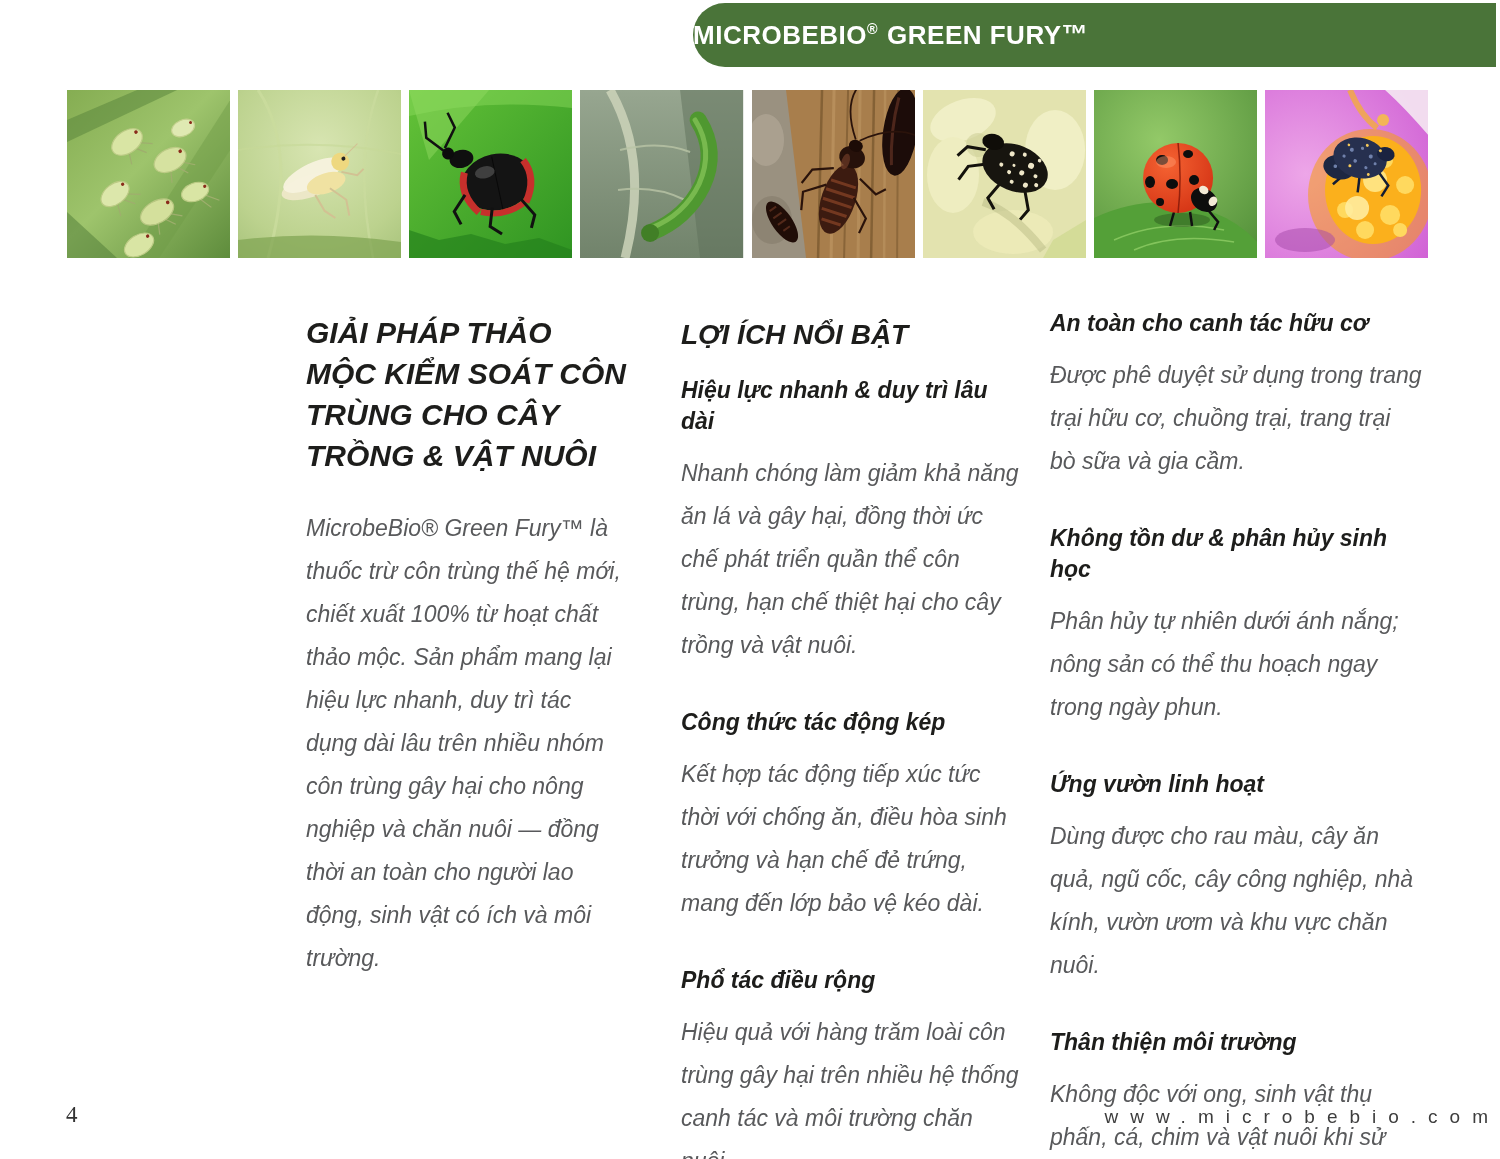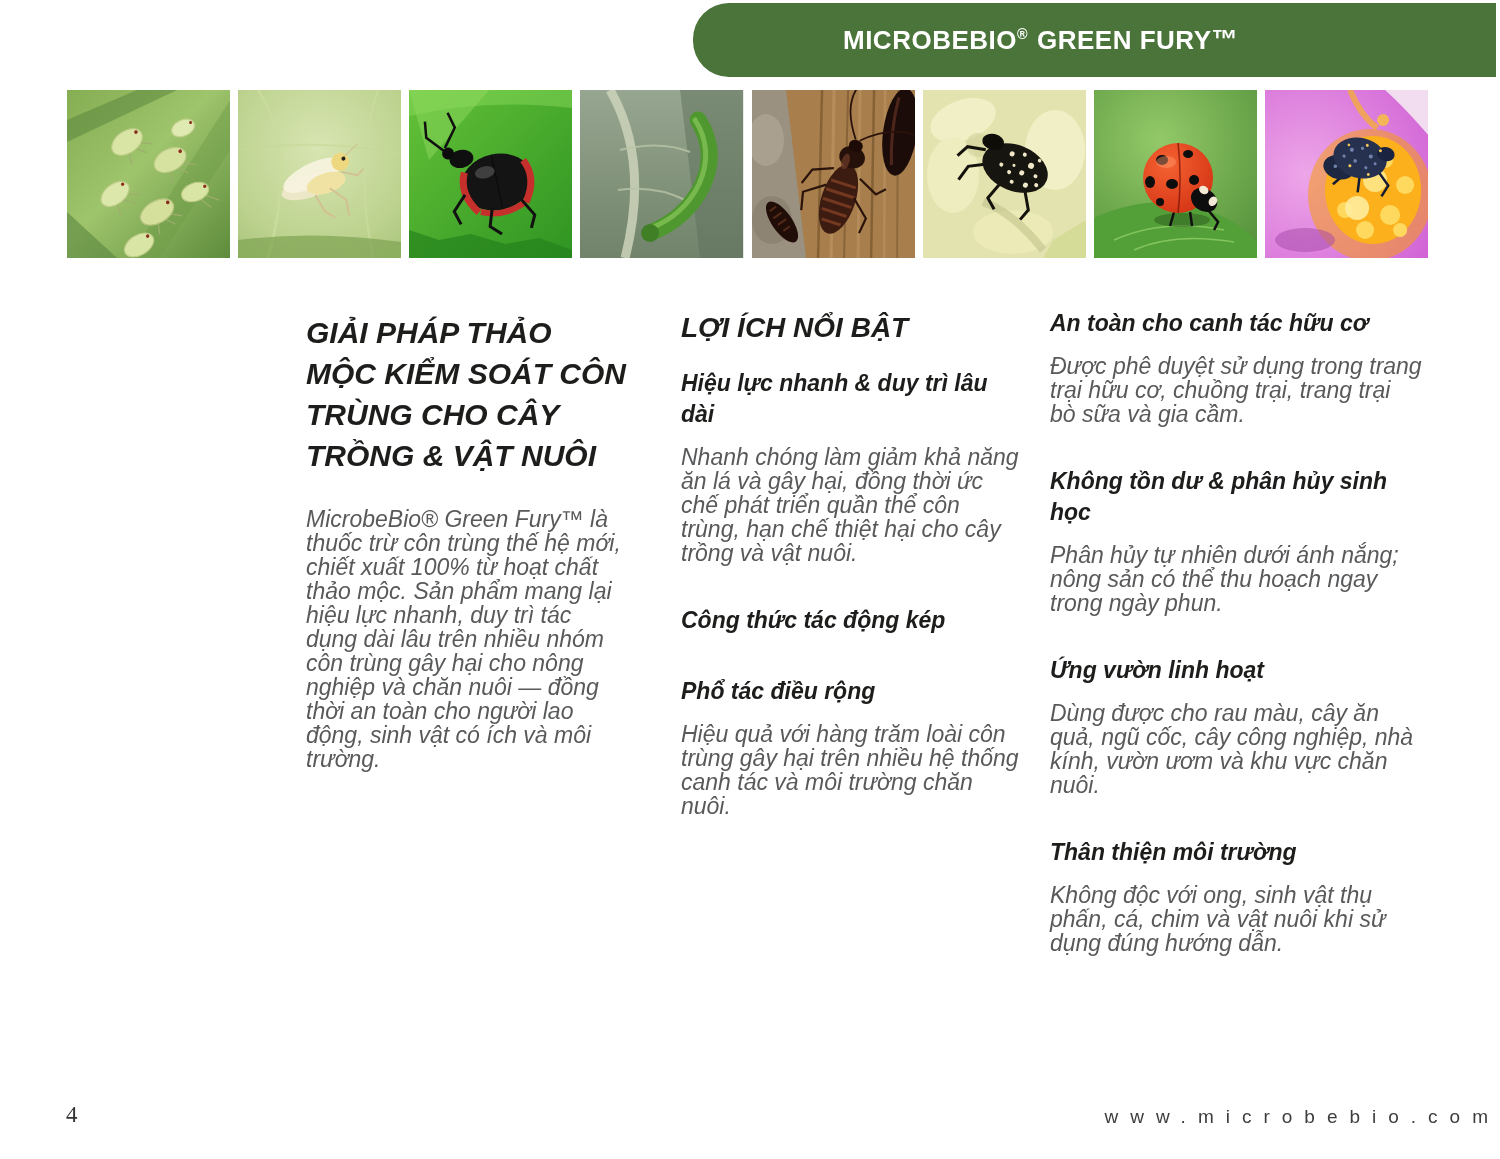--- a/index.html
+++ b/index.html
@@ -9,26 +9,26 @@
     height: 1159px;
     background: #ffffff;
     overflow: hidden;
     font-family: "Liberation Sans", "DejaVu Sans", sans-serif;
   }
 
   
   .banner {
     position: absolute;
     left: 693px; top: 3px;
-    width: 803px; height: 74px;
+    width: 803px; height: 64px;
     background: #4A7439;
     border-radius: 36px 0 0 36px;
     display: flex;
     align-items: center;
-    justify-content: center;
+    justify-content: flex-start;
     padding-right: 108px;
     box-sizing: border-box;
   }
   .banner-text {
     color: #ffffff;
     font-size: 26px;
     font-weight: 700;
     letter-spacing: 0.5px;
     white-space: nowrap;
   }
@@ -57,29 +57,29 @@
   #col-intro   { left: 306px;  top: 312px; width: 322px; }
   #col-benefit { left: 681px;  top: 310px; width: 338px; }
   #col-right   { left: 1050px; top: 308px; width: 372px; }
 
   .display-heading {
     font-size: 30px; font-weight: 700; line-height: 41px;
     color: #1d1d1b; margin: 0;
   }
   .col2-heading {
     font-size: 28px; font-weight: 700; line-height: 36px;
-    color: #1d1d1b; margin: 0 0 22px 0;
+    color: #1d1d1b; margin: 7px 0 22px 0;
   }
   .subhead {
     font-size: 23px; font-weight: 700; line-height: 31px;
     color: #1d1d1b; margin: 40px 0 15px 0;
   }
   .subhead.first { margin-top: 0; }
   .bodytext {
-    font-size: 23px; font-weight: 400; line-height: 24px;
+    font-size: 23px; font-weight: 400; line-height: 43px;
     color: #58595b; margin: 0;
   }
   #col-intro .bodytext { margin-top: 31px; }
 
   
   .page-number {
     position: absolute;
     left: 66px; top: 1102px;
     font-family: "Liberation Serif", "DejaVu Serif", serif;
     font-size: 23px; color: #323232;
@@ -436,20 +436,21 @@
 
   <div class="col" id="col-benefit">
     <h2 class="col2-heading">LỢI ÍCH NỔI BẬT</h2>
 
     <div>
       <h3 class="subhead first">Hiệu lực nhanh &amp; duy trì lâu dài</h3>
       <p class="bodytext">Nhanh chóng làm giảm khả năng ăn lá và gây hại, đồng thời ức chế phát triển quần thể côn trùng, hạn chế thiệt hại cho cây trồng và vật nuôi.</p>
     </div>
     <div>
       <h3 class="subhead">Công thức tác động kép</h3>
+      <p class="bodytext">Kết hợp tác động tiếp xúc tức thời với chống ăn, điều hòa sinh trưởng và hạn chế đẻ trứng, mang đến lớp bảo vệ kéo dài.</p>
     </div>
     <div>
       <h3 class="subhead">Phổ tác điều rộng</h3>
       <p class="bodytext">Hiệu quả với hàng trăm loài côn trùng gây hại trên nhiều hệ thống canh tác và môi trường chăn nuôi.</p>
     </div>
   </div>
 
   <div class="col" id="col-right">
     <div>
       <h3 class="subhead first">An toàn cho canh tác hữu cơ</h3>

